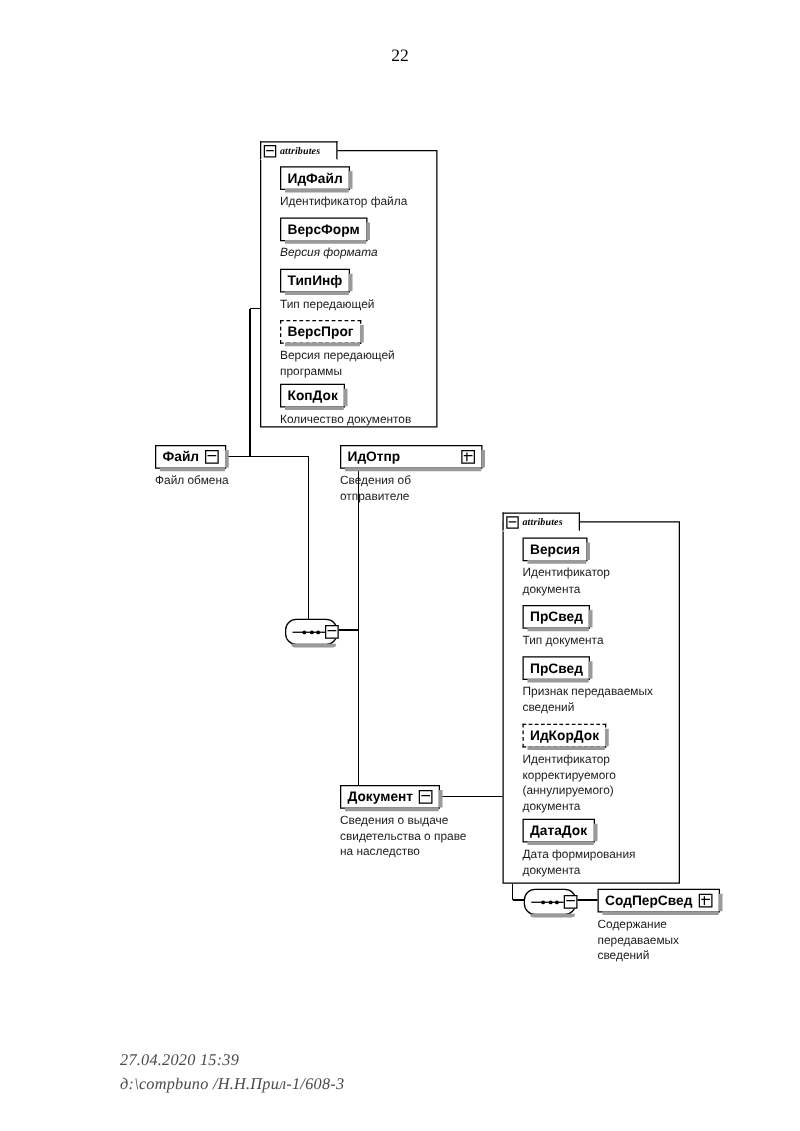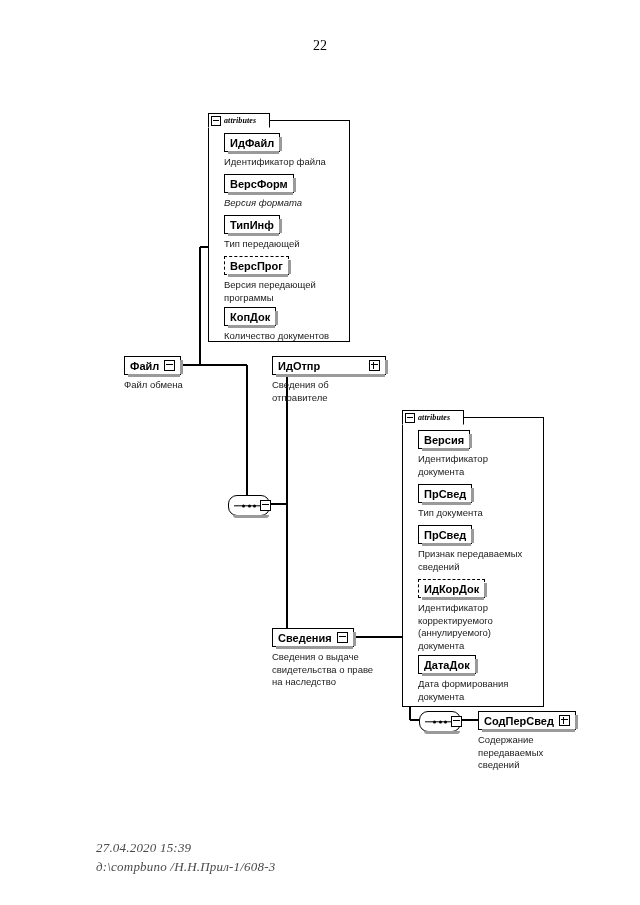--- a/index.html
+++ b/index.html
@@ -243,21 +243,21 @@
     <div class="node" style="left:272px;top:322px;gap:44px;">
       <span>ИдОтпр</span>
       <span class="ctl plus"></span>
       <span class="shadow"></span>
       <span class="shadow-r"></span>
     </div>
     <div class="desc" style="left:272px;top:345px;width:120px;">Сведения об
 отправителе</div>
 
     <div class="node" style="left:272px;top:594px;">
-      <span>Сведения</span>
+      <span>Документ</span>
       <span class="ctl"></span>
       <span class="shadow"></span>
       <span class="shadow-r"></span>
     </div>
     <div class="desc" style="left:272px;top:617px;width:130px;">Сведения о выдаче
 свидетельства о праве
 на наследство</div>
 
     <div class="attr-frame" style="left:402px;top:383px;width:142px;height:290px;"></div>
     <div class="attr-tab" style="left:402px;top:376px;width:62px;">

